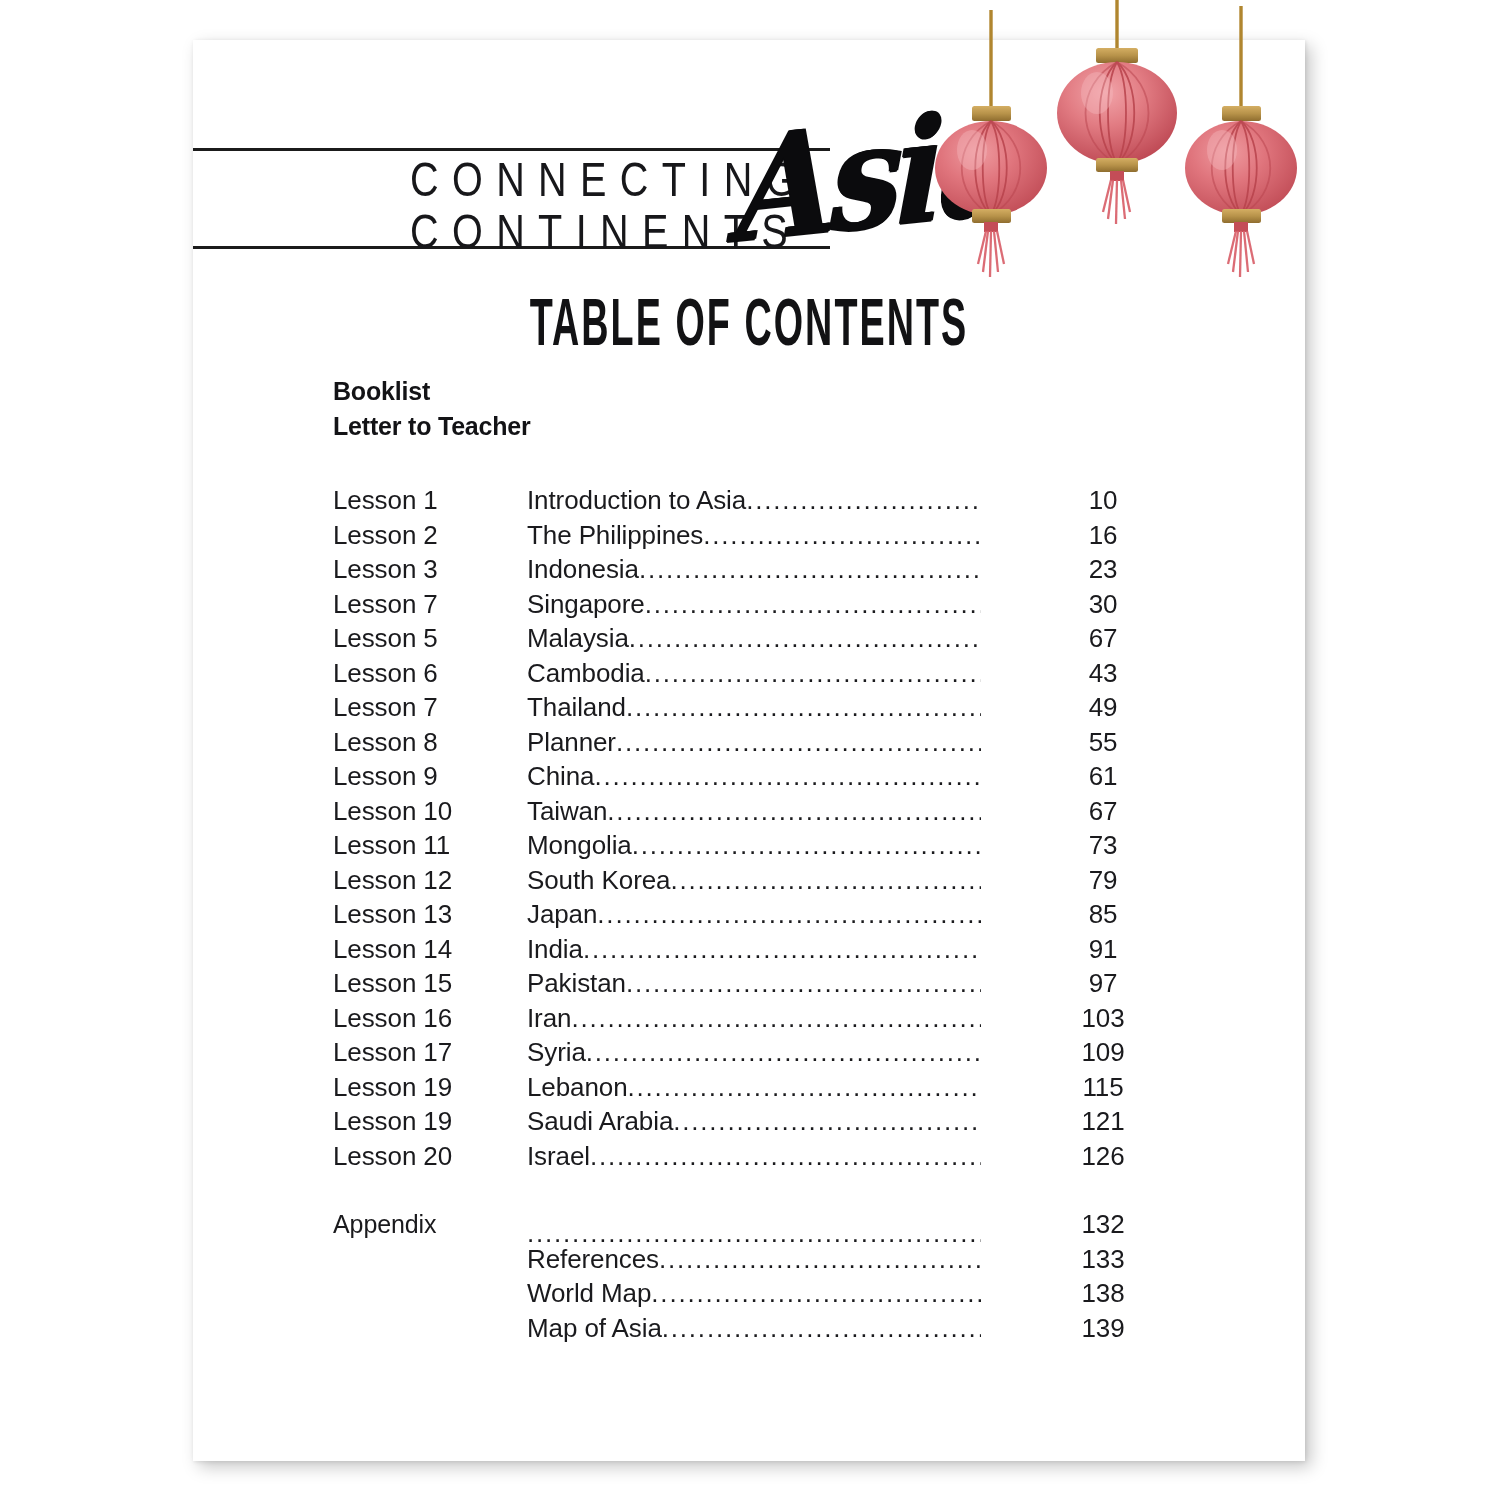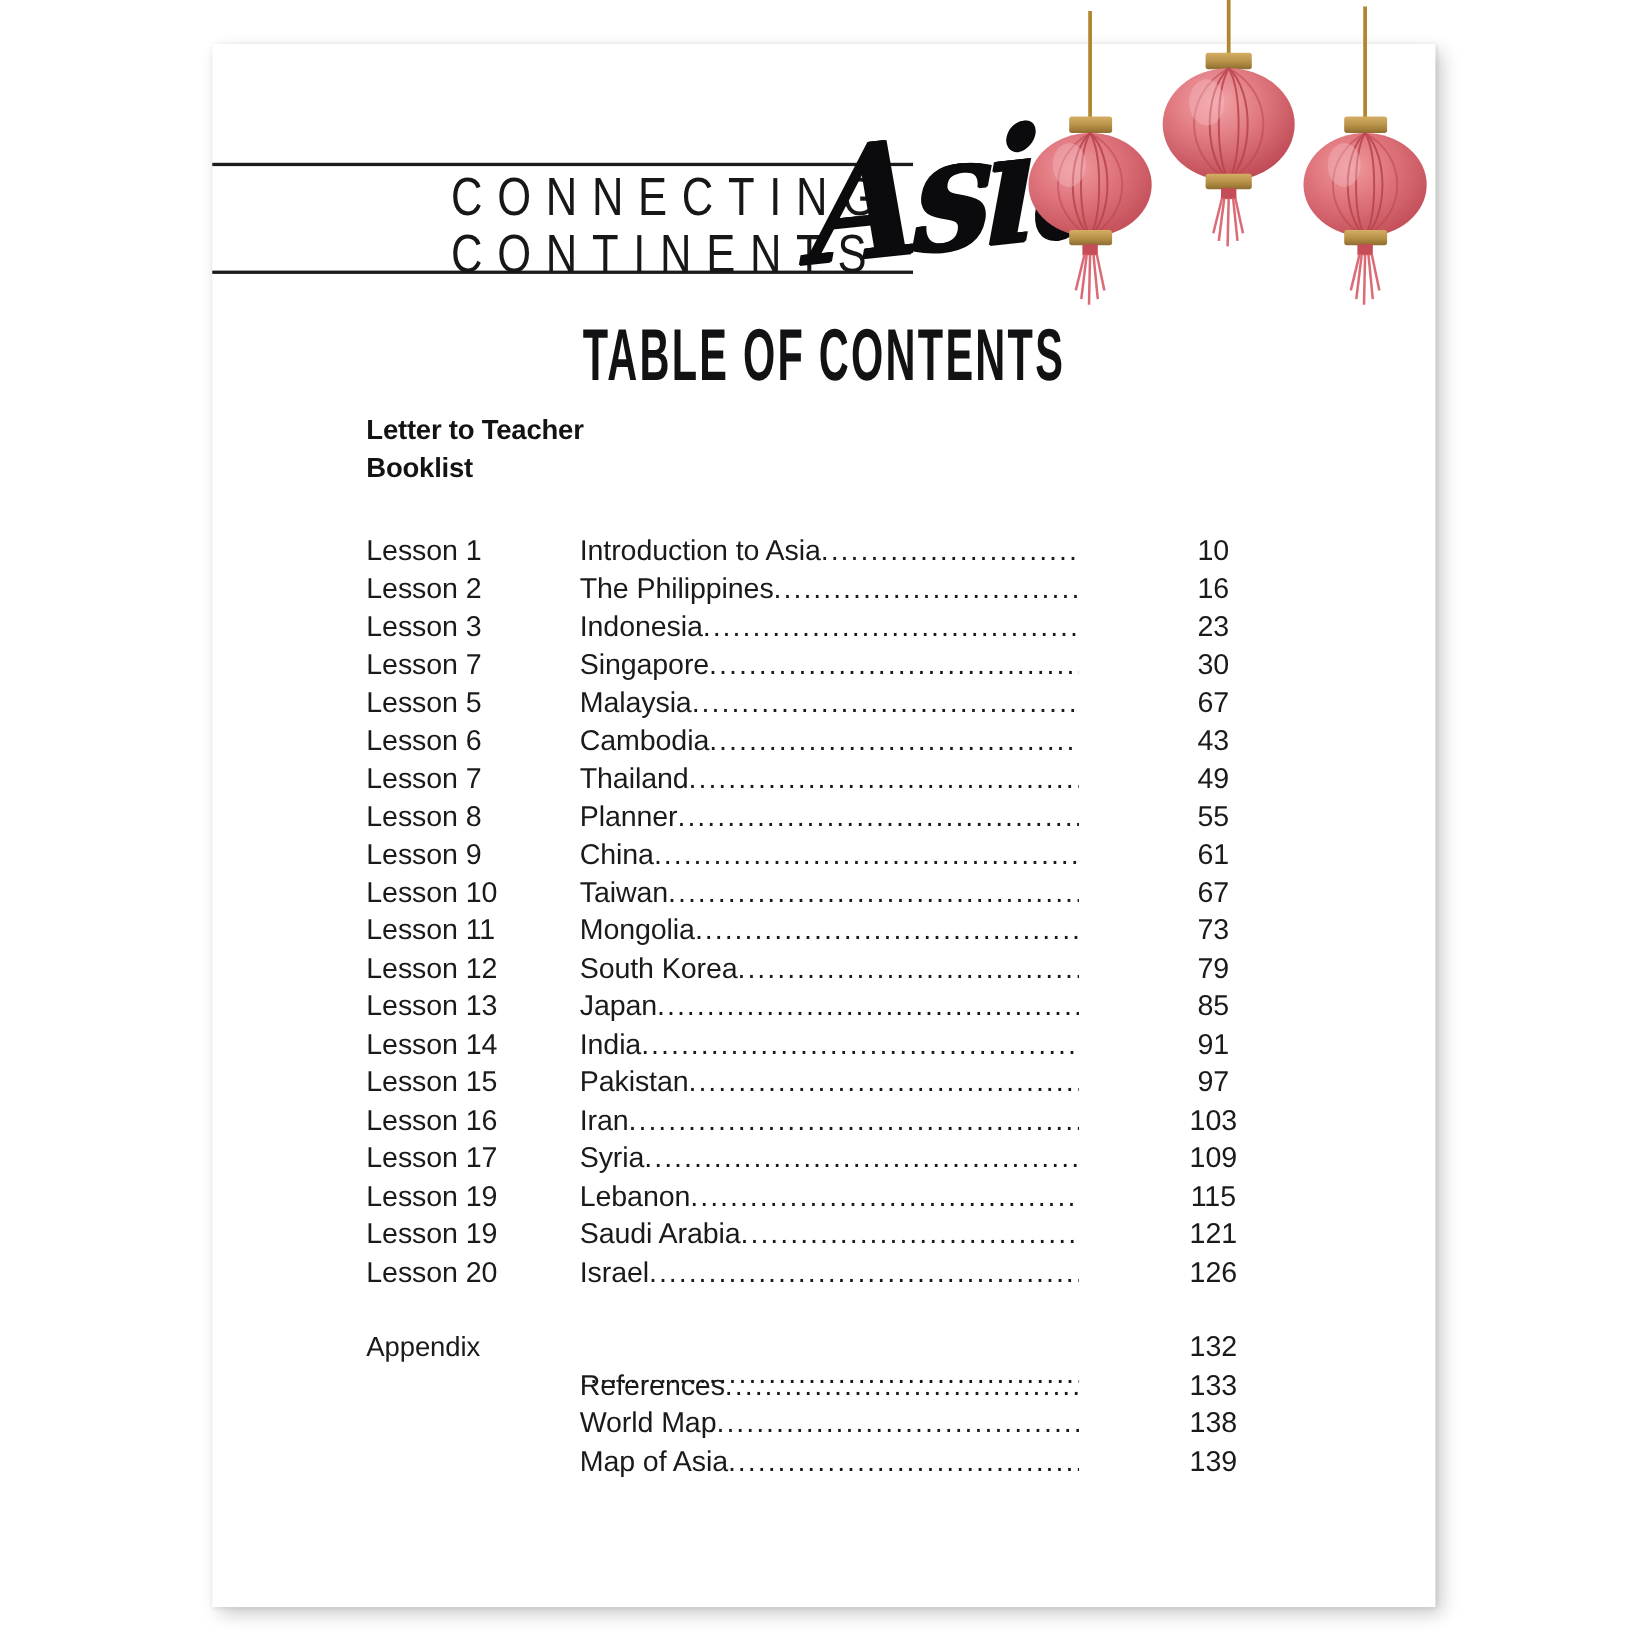--- a/index.html
+++ b/index.html
@@ -149,21 +149,21 @@
   }
   .toc-row .col-lesson {
     width: 194px;
     flex: 0 0 194px;
     white-space: nowrap;
   }
   .toc-row .col-title {
     flex: 1 1 auto;
     min-width: 0;
     display: flex;
-    align-items: flex-start;
+    align-items: center;
     overflow: hidden;
   }
   .toc-row .title-text {
     white-space: nowrap;
     flex: 0 0 auto;
   }
   .toc-row .leader {
     flex: 1 1 auto;
     overflow: hidden;
     white-space: nowrap;
@@ -293,22 +293,22 @@
               <line x1="319" y1="231" x2="326" y2="264"></line>
             </g>
           </g>
         </svg>
       </div>
     </div>
 
     <div class="toc-title">TABLE OF CONTENTS</div>
 
     <div class="front-matter">
+      <div class="fm-item">Booklist</div>
       <div class="fm-item">Letter to Teacher</div>
-      <div class="fm-item">Booklist</div>
     </div>
 
     <div class="toc-list">
         <div class="toc-row">
           <div class="col-lesson">Lesson 1</div>
           <div class="col-title">
             <span class="title-text">Introduction to Asia </span>
             <span class="leader">..................................................................................................</span>
           </div>
           <div class="col-page">10</div>

